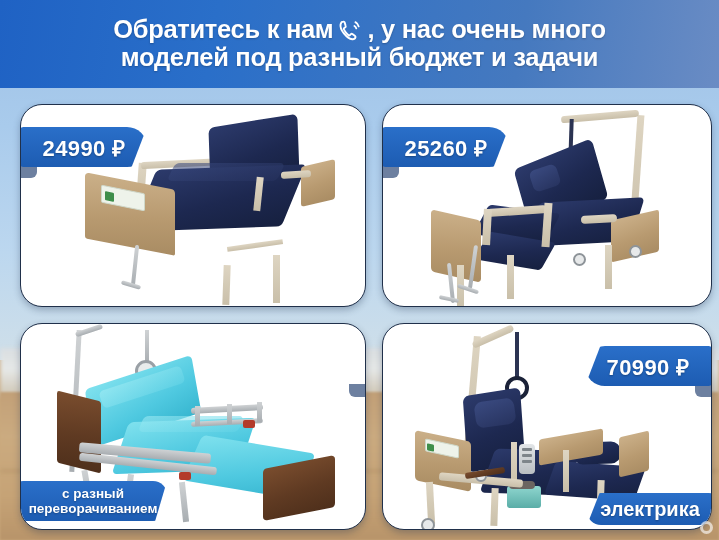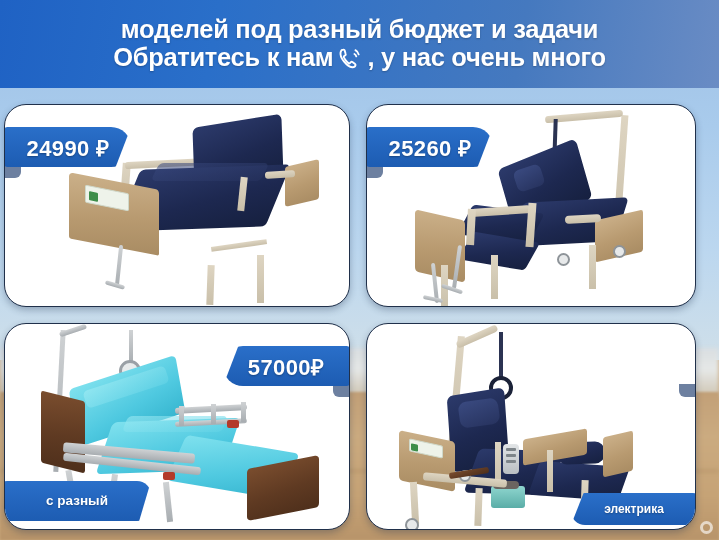--- a/index.html
+++ b/index.html
@@ -40,21 +40,21 @@
   .hl {
     color:#ffffff; font-weight:bold; font-size:25.5px; letter-spacing:-0.3px;
     white-space:nowrap; line-height:1.08;
     text-shadow:0 1px 2px rgba(0,0,0,.25);
     display:flex; align-items:center; gap:4px;
   }
   #phone-icon { display:inline-block; width:26px; height:26px; position:relative; top:1px; }
 
   
   #grid {
-    position:absolute; left:4px; top:104px; width:690px; height:428px;
+    position:absolute; left:20px; top:104px; width:690px; height:428px;
     display:grid; grid-template-columns:346px 330px; grid-template-rows:203px 207px;
     column-gap:14px; row-gap:14px; z-index:3;gap:16px;
   }
   .card {
     position:relative; background:#ffffff; border-radius:22px;
     border:1.6px solid #20304a;
     box-shadow:0 3px 7px rgba(30,50,80,.32);
     overflow:hidden;
   }
 
@@ -92,21 +92,21 @@
     display:flex; flex-direction:column; align-items:center; justify-content:center;
   }
   #tag-side {
     left:-2px; bottom:8px; width:148px; height:40px;
     font-size:13.5px; line-height:1.12; padding:0 6px;
     border-radius:4px 14px 14px 4px;
     clip-path: polygon(0 0, 100% 0, 92% 100%, 0 100%);
   }
   #tag-electro {
     right:-2px; bottom:4px; width:126px; height:32px;
-    font-size:12px; border-radius:14px 4px 4px 14px;
+    font-size:20px; border-radius:14px 4px 4px 14px;
     clip-path: polygon(10% 0, 100% 0, 100% 100%, 0 100%);
   }
 
   
   .ph { position:absolute; }
   .wood      { background:linear-gradient(170deg,#cbb089 0%, #b89a70 55%, #a98c63 100%); }
   .woodk     { background:linear-gradient(170deg,#7a4d2e 0%, #5f3a22 55%, #4e2f1b 100%); }
   .frame     { background:linear-gradient(180deg,#ded5c2 0%, #c9bfa9 100%); }
   .steel     { background:linear-gradient(180deg,#cfd2d4 0%, #a8adb1 100%); }
   .navy      { background:linear-gradient(165deg,#2c3a6b 0%, #1d2850 55%, #16203f 100%); }
@@ -128,32 +128,32 @@
 </style>
 </head>
 <body>
 
 <div id="bg-sky"></div>
 <div id="bg-wallband"></div>
 <div id="bg-floor"></div>
 <div id="bg-floor-seam"></div>
 
 <div id="header">
-  <div class="hl">моделей под разный бюджет и задачи</div>
   <div class="hl">
     <span>Обратитесь к нам</span>
     <span id="phone-icon">
       <svg viewBox="0 0 26 26" width="26" height="26" aria-hidden="true">
         <path d="M6.2 3.6c-1.1 0-2.3 1.2-2.6 2.6-.5 2.3.6 5.8 3.3 9.2 2.7 3.4 5.9 5.6 8.3 5.8 1.5.1 3-.8 3.3-1.9.2-.6-.1-1-.7-1.5l-2.4-1.8c-.6-.4-1-.3-1.5.2l-1 1c-.4.4-.8.4-1.3 0-1-.7-2-1.7-2.9-2.9-.8-1.1-1.4-2-1.8-2.9-.2-.6-.1-1 .3-1.3l1.1-.8c.5-.4.6-.9.3-1.5L7.6 4.3c-.4-.6-.8-.8-1.4-.7z" fill="none" stroke="#ffffff" stroke-width="1.9" stroke-linejoin="round"></path>
         <path d="M18.4 4.1a7.2 7.2 0 0 1 3.3 4.3" fill="none" stroke="#ffffff" stroke-width="1.8" stroke-linecap="round"></path>
         <path d="M17.4 8.0a3.9 3.9 0 0 1 1.9 2.4" fill="none" stroke="#ffffff" stroke-width="1.8" stroke-linecap="round"></path>
       </svg>
     </span>
     <span>, у нас очень много</span>
   </div>
+  <div class="hl">моделей под разный бюджет и задачи</div>
 </div>
 
 <div id="grid">
 
   <div class="card">
 
     <div>
       <div class="ph frame" style="left:202px;top:160px;width:7px;height:40px;transform:rotate(2deg);"></div>
       <div class="ph frame" style="left:252px;top:150px;width:7px;height:48px;"></div>
       <div class="ph frame" style="left:206px;top:138px;width:56px;height:5px;transform:rotate(-8deg);"></div>
@@ -230,26 +230,24 @@
       <div class="ph woodk" style="left:36px;top:72px;width:44px;height:72px;border-radius:3px;transform:skewY(14deg);"></div>
       <div class="ph woodk" style="left:242px;top:138px;width:72px;height:52px;border-radius:4px;transform:skewY(-11deg);"></div>
       <div class="ph steel" style="left:58px;top:124px;width:132px;height:10px;border-radius:3px;transform:rotate(5deg);"></div>
       <div class="ph steel" style="left:58px;top:136px;width:138px;height:8px;border-radius:3px;transform:rotate(6deg);"></div>
       <div class="ph steel" style="left:64px;top:146px;width:6px;height:42px;transform:rotate(-10deg);"></div>
       <div class="ph steel" style="left:104px;top:150px;width:6px;height:44px;transform:rotate(8deg);"></div>
       <div class="ph steel" style="left:160px;top:158px;width:6px;height:40px;transform:rotate(-6deg);"></div>
       <div class="ph" style="left:222px;top:96px;width:12px;height:8px;background:#b33a2a;border-radius:2px;"></div>
       <div class="ph" style="left:158px;top:148px;width:12px;height:8px;background:#b33a2a;border-radius:2px;"></div>
     </div>
-    <div class="pricebar righted">
-      <span>57000₽</span>
-    </div>
     <div class="ptail righted"></div>
     <div class="tag" id="tag-side">
       <span>с разный</span>
+      <span>переворачиванием</span>
     </div>
   </div>
 
   <div class="card">
     <div>
       <div class="ph frame" style="left:86px;top:12px;width:7px;height:112px;transform:rotate(5deg);"></div>
       <div class="ph frame" style="left:88px;top:9px;width:44px;height:7px;border-radius:4px;transform:rotate(-24deg);"></div>
       <div class="ph" style="left:132px;top:8px;width:4px;height:48px;background:#2b3352;"></div>
       <div class="ph" style="left:122px;top:52px;width:24px;height:24px;border:4px solid #1b2238;border-radius:50%;"></div>
       <div class="ph navy" style="left:82px;top:68px;width:58px;height:76px;border-radius:6px;transform:rotate(-9deg) skewX(-5deg);"></div>
@@ -271,20 +269,23 @@
       <div class="ph" style="left:44px;top:120px;width:7px;height:7px;background:#3e8e4a;border-radius:1px;transform:skewY(12deg);"></div>
       <div class="ph wood" style="left:236px;top:110px;width:30px;height:40px;border-radius:3px;transform:skewY(-13deg);"></div>
       <div class="ph frame" style="left:56px;top:152px;width:84px;height:8px;border-radius:3px;transform:rotate(5deg);"></div>
       <div class="ph frame" style="left:44px;top:158px;width:7px;height:42px;transform:rotate(-3deg);"></div>
       <div class="ph frame" style="left:108px;top:164px;width:7px;height:38px;transform:rotate(2deg);"></div>
       <div class="ph frame" style="left:214px;top:156px;width:7px;height:38px;transform:rotate(2deg);"></div>
       <div class="ph" style="left:38px;top:194px;width:14px;height:14px;background:#e7e9ea;border:2px solid #8e9499;border-radius:50%;"></div>
       <div class="ph" style="left:92px;top:146px;width:12px;height:12px;background:#e7e9ea;border:2px solid #8e9499;border-radius:50%;"></div>
       <div class="ph woodk" style="left:82px;top:146px;width:40px;height:6px;border-radius:2px;transform:rotate(-9deg);"></div>
     </div>
+    <div class="pricebar righted">
+      <span>70990 ₽</span>
+    </div>
     <div class="ptail righted"></div>
     <div class="tag" id="tag-electro">
       <span>электрика</span>
     </div>
   </div>
 
 </div>
 
 <div id="avito-wm">
   <span class="dot"></span>

